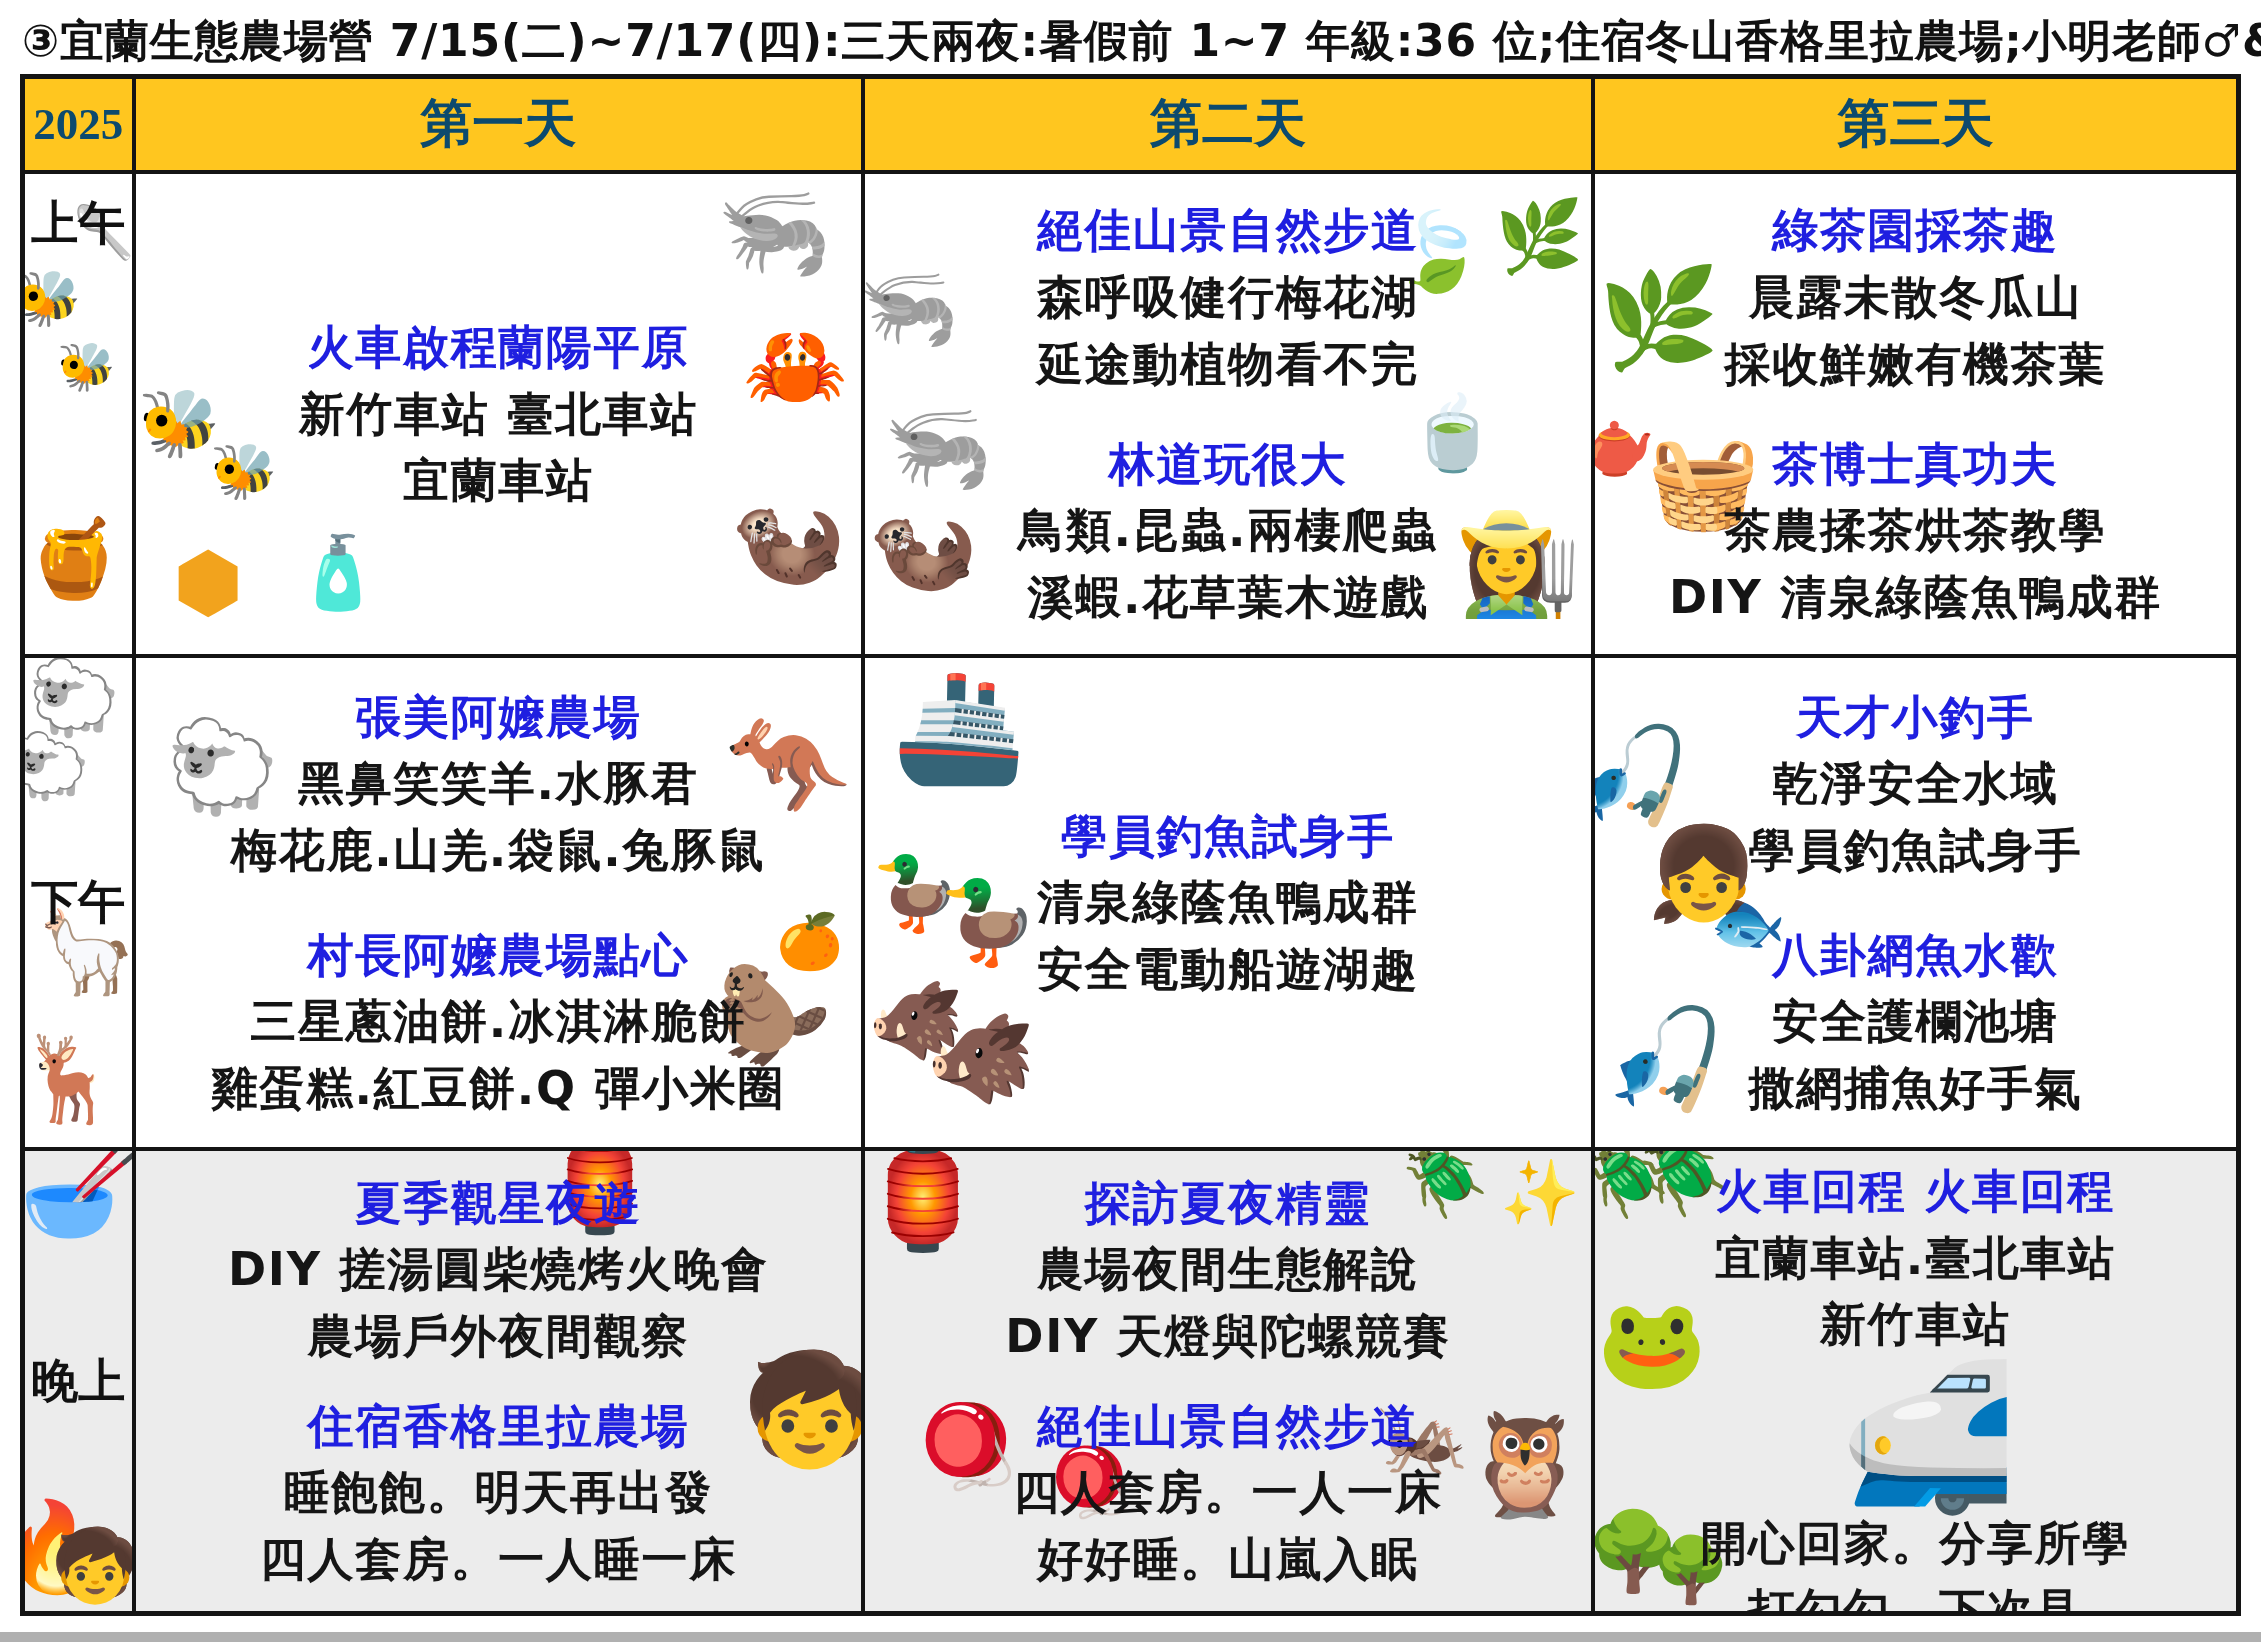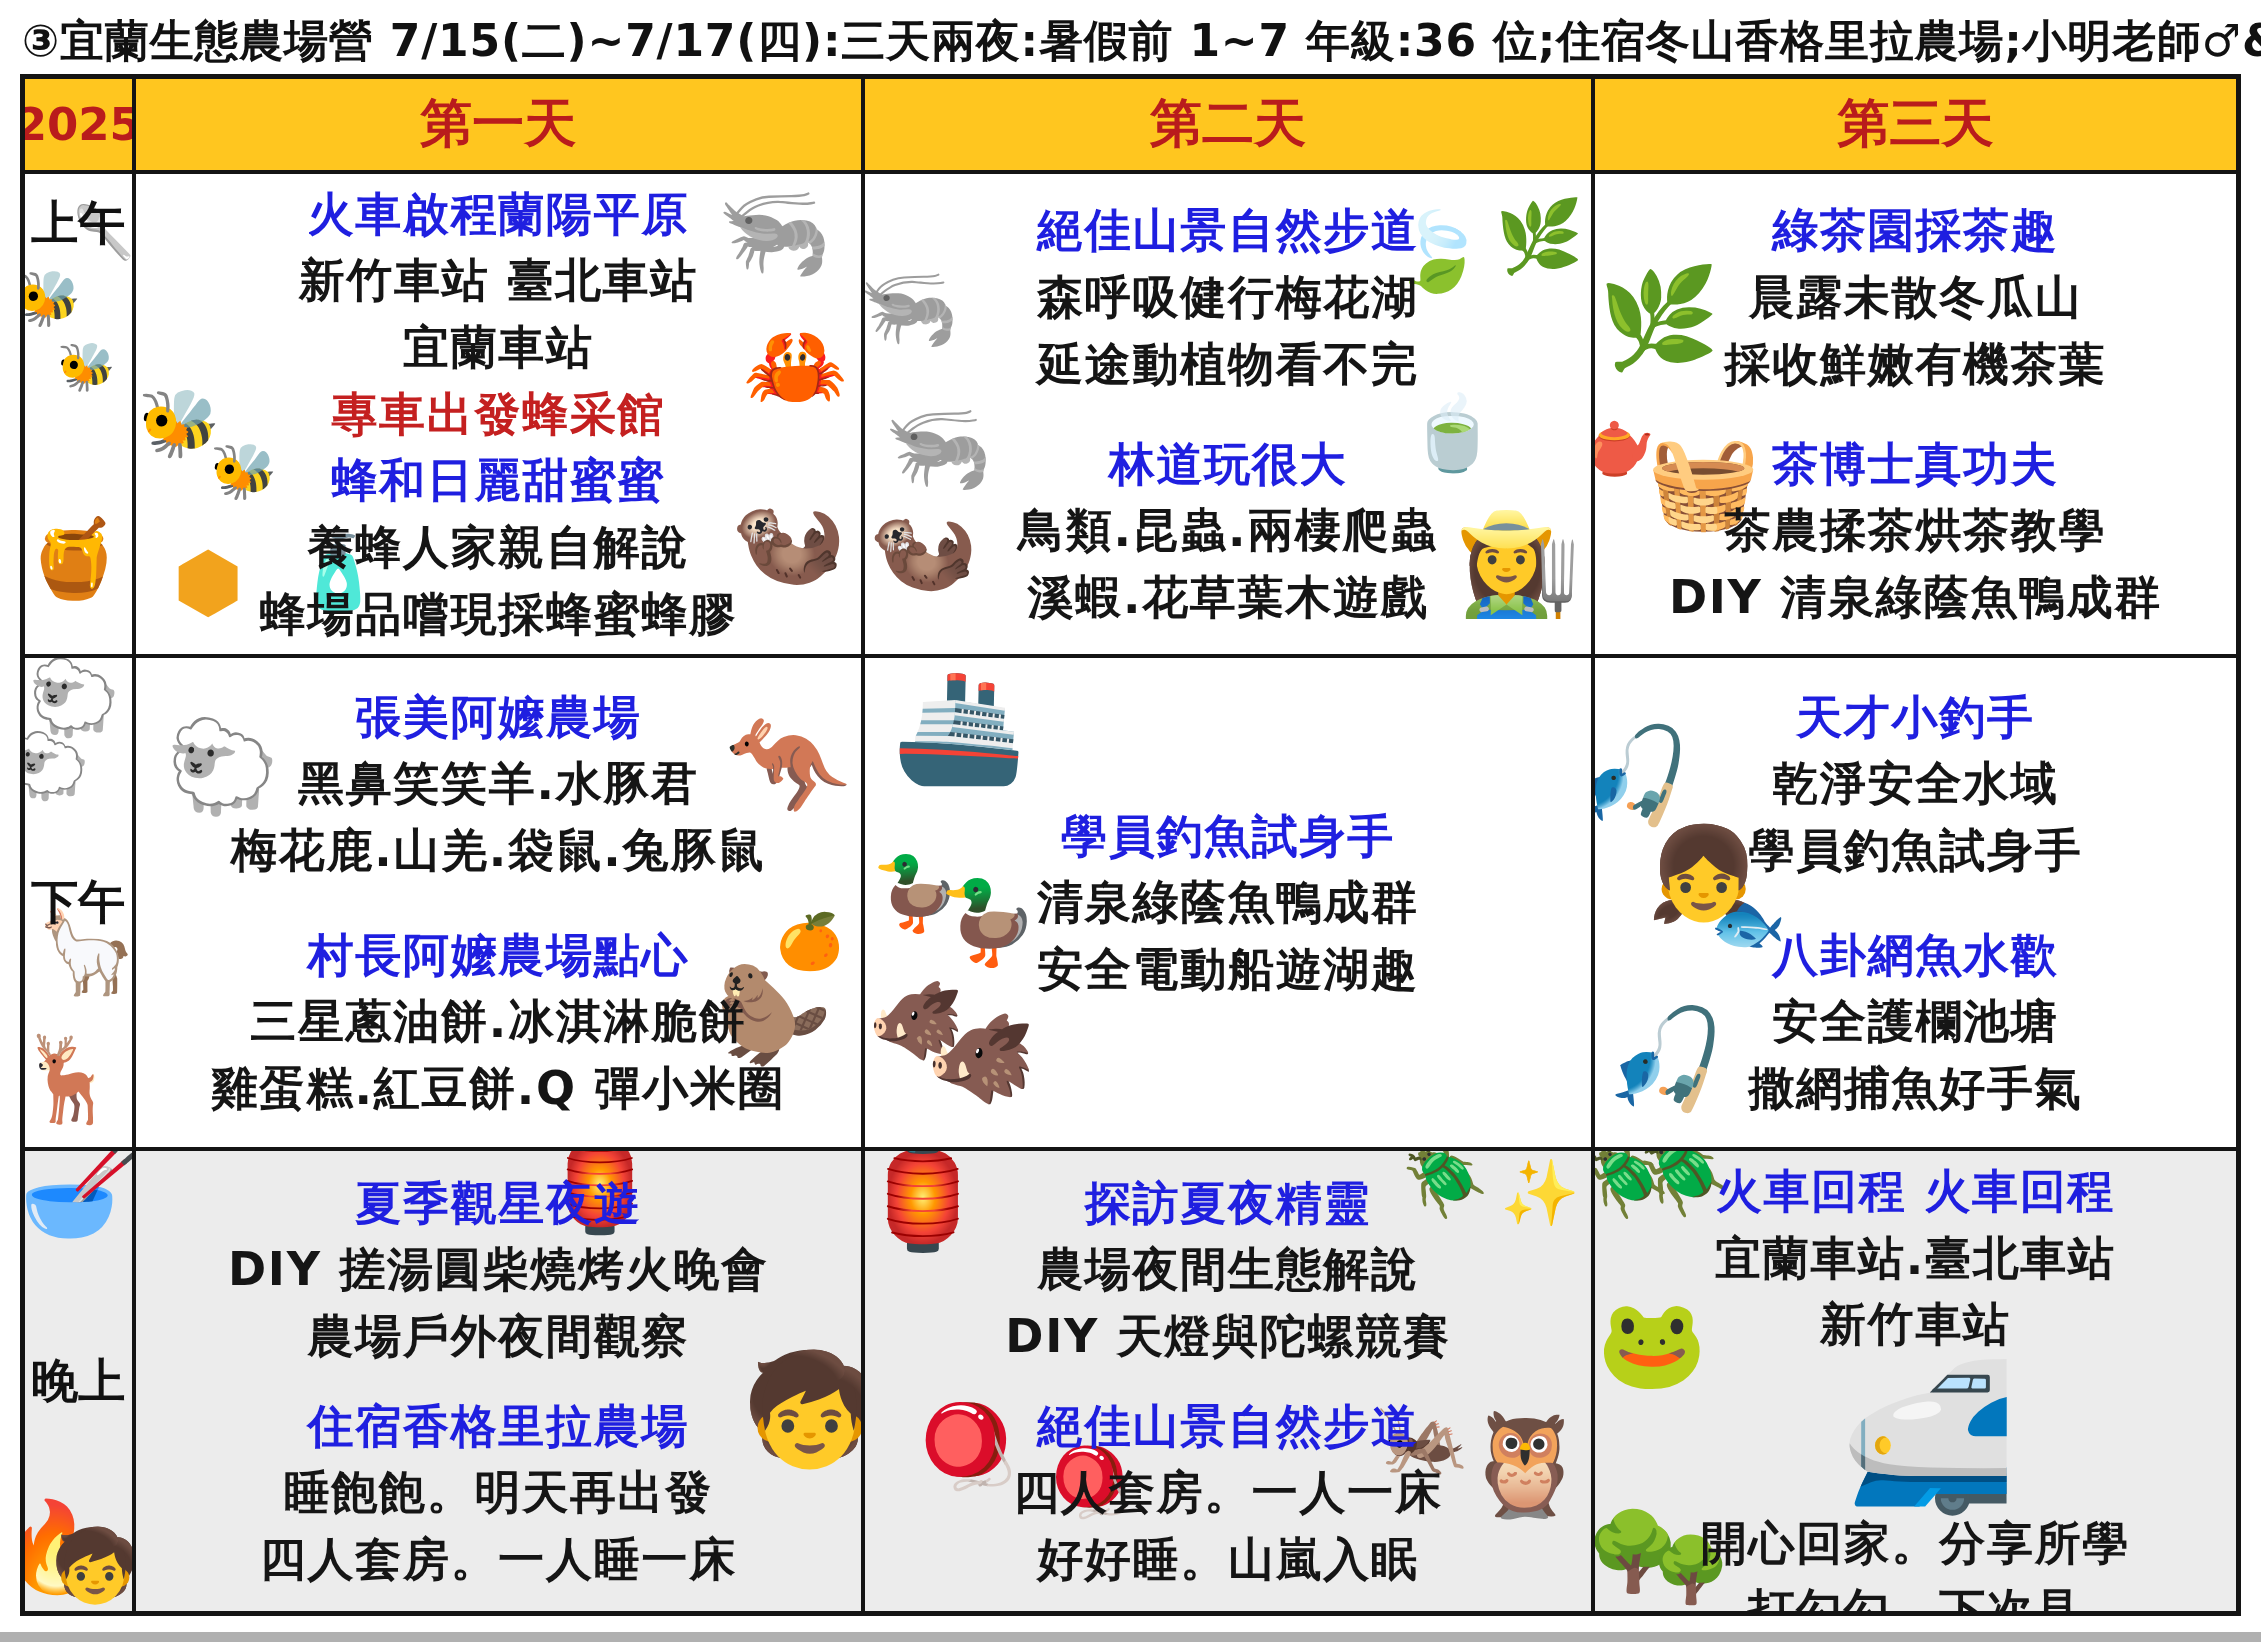--- a/index.html
+++ b/index.html
@@ -23,21 +23,21 @@
   }
   .grid{
     position:absolute;left:20px;top:74px;width:2221px;height:1542px;
     display:grid;grid-template-columns:5% 33% 33% 29%;
     grid-template-rows:6.2% 31.6% 32.2% 30%;
     border:5.9px solid var(--border);background:#fff;
   }
   .cell{position:relative;border-right:4.2px solid var(--border);border-bottom:4.2px solid var(--border);overflow:hidden;background:#fff;}
   .grid > .cell:nth-child(4n){border-right:none;}
   .grid > .cell:nth-child(n+13){border-bottom:none;}
-  .head{background:var(--header-bg);display:flex;align-items:center;justify-content:center;font-size:52px;color:#b91c1c;}
+  .head{background:var(--header-bg);display:flex;align-items:center;justify-content:center;font-size:52px;color:#0c4a6e;font-family:Liberation Serif, serif;}
   .head.corner{font-size:45px;}
   .labelcell{display:flex;justify-content:center;align-items:center;font-size:47px;color:#111;}
   .labelcell.top{align-items:flex-start;padding-top:18.5px;}
   .body{display:flex;flex-direction:column;justify-content:space-around;padding:6.7px 13.5px;}
   .ev{background:var(--evening-bg);}
   .block{display:flex;flex-direction:column;position:relative;z-index:2;}
   .ln{text-align:center;font-size:46px;line-height:1.45;letter-spacing:1.7px;white-space:nowrap;color:var(--text);}
   .c-blue{color:var(--accent-blue);}
   .c-red{color:var(--accent-red);}
   .lbl{position:relative;z-index:2;}
@@ -77,26 +77,20 @@
       <span class="ic honey" style="left:10%;top:85%;font-size:81px">⬢</span>
       <span class="ic" style="left:28%;top:83%;font-size:71px">🧴</span>
       <span class="ic sketch" style="left:88%;top:12%;font-size:93px">🦐</span>
       <span class="ic" style="left:91%;top:40%;font-size:84px">🦀</span>
       <span class="ic" style="left:90%;top:76%;font-size:93px">🦦</span>
       <div class="block">
         <div class="ln c-blue">火車啟程蘭陽平原</div>
         <div class="ln">新竹車站 臺北車站</div>
         <div class="ln">宜蘭車站</div>
       </div>
-      <div class="block">
-        <div class="ln c-red">專車出發蜂采館</div>
-        <div class="ln c-blue">蜂和日麗甜蜜蜜</div>
-        <div class="ln">養蜂人家親自解說</div>
-        <div class="ln">蜂場品嚐現採蜂蜜蜂膠</div>
-      </div>
     </div>
 
     <div class="cell body">
       <span class="ic sketch" style="left:6%;top:28%;font-size:81px">🦐</span>
       <span class="ic sketch" style="left:10%;top:57%;font-size:88px">🦐</span>
       <span class="ic" style="left:8%;top:78%;font-size:88px">🦦</span>
       <span class="ic" style="left:79%;top:16%;font-size:77px">🍃</span>
       <span class="ic" style="left:93%;top:13%;font-size:71px">🌿</span>
       <span class="ic" style="left:81%;top:54%;font-size:72px">🍵</span>
       <span class="ic" style="left:90%;top:81%;font-size:101px">👩‍🌾</span>

